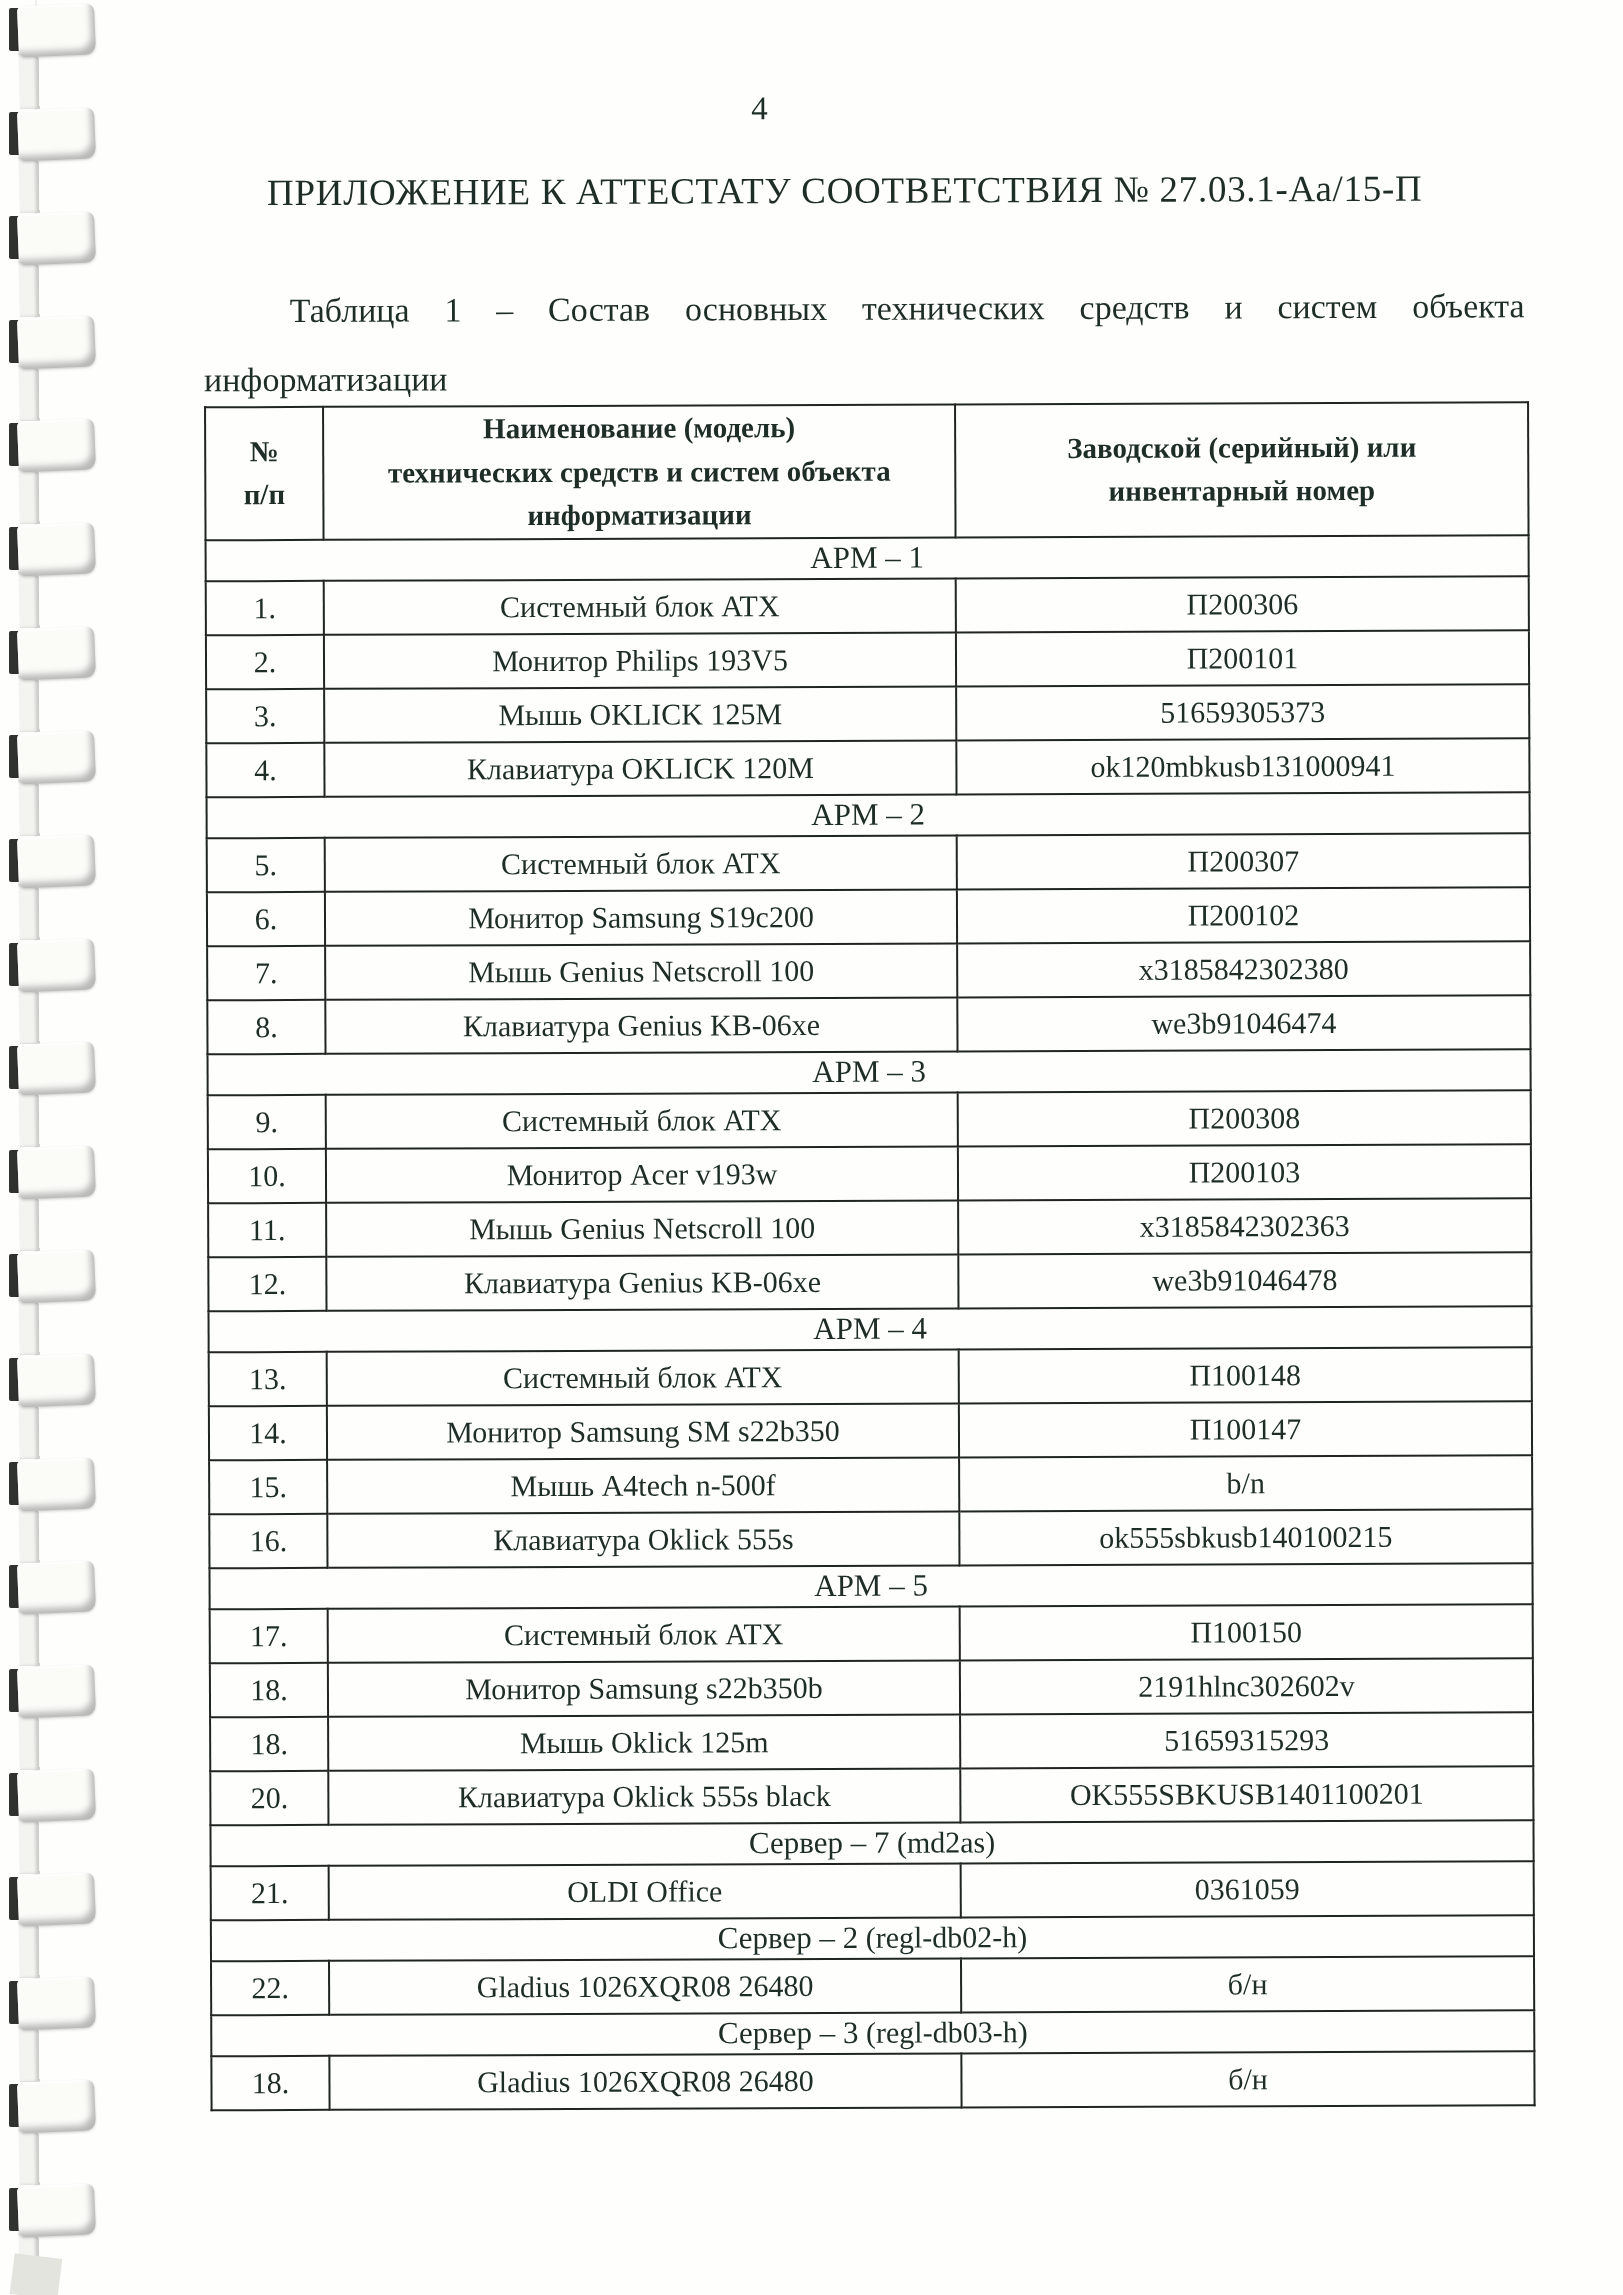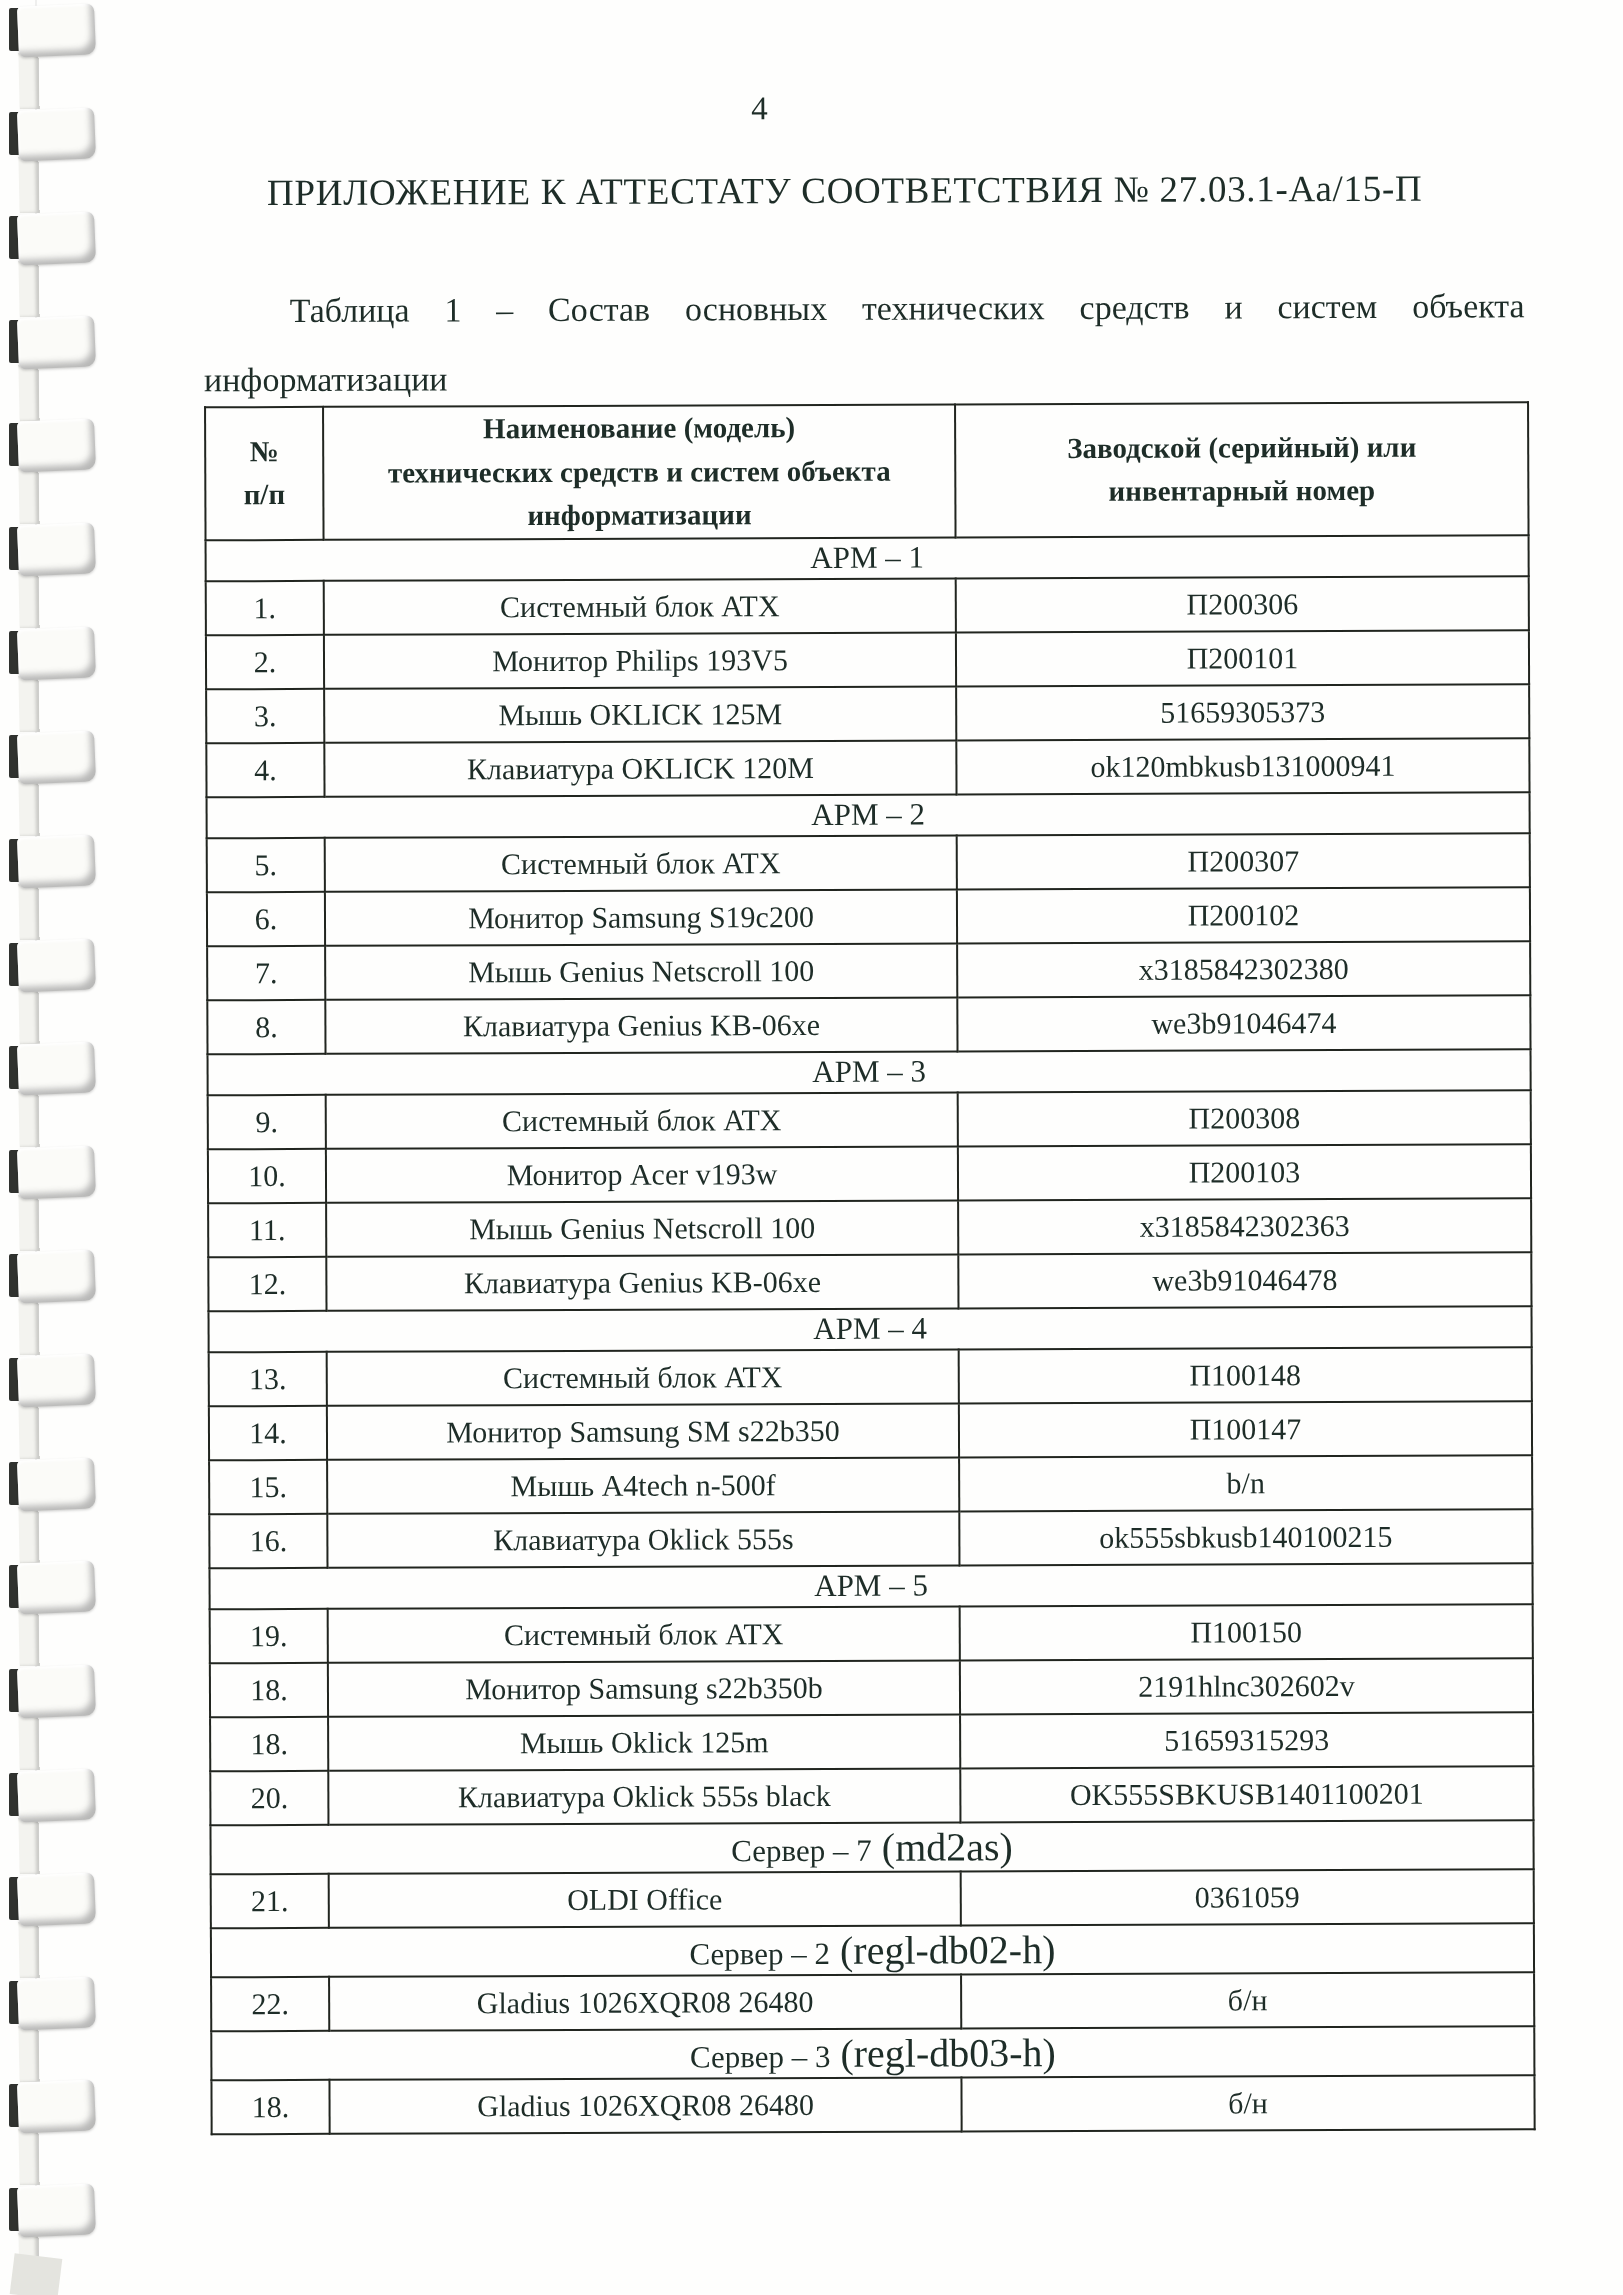--- a/index.html
+++ b/index.html
@@ -58,21 +58,21 @@
     border-bottom-width:2.6px;
   }
   th.th-num{line-height:1.8;}
   tr.section-row{height:41px;}
   tr.section-row td{
     text-align:center;
     border-top-width:2.6px;border-bottom-width:2.6px;
     border-left-width:2.6px;border-right-width:2.6px;
   }
   .sec-bold{font-weight:normal;font-size:31px;}
-  .sec-note{font-weight:normal;font-size:40px;}
+  .sec-note{font-weight:normal;font-size:30px;}
   tr.data-row{height:54px;}
   tr.data-row td{text-align:center;font-size:30px;}
   table.equip{border:2.6px solid #21251f;}
   
   .binding{position:absolute;left:0;top:0;width:131px;height:2295px;}
   .page-edge-line{
     position:absolute;left:35px;top:0;width:2px;height:2295px;
     background:rgba(40,40,40,0.07);
   }
   .ring-unit{position:absolute;left:0;width:131px;height:104px;}
@@ -341,21 +341,21 @@
           </tr>
           <tr class="data-row">
             <td>16.</td>
             <td>Клавиатура Oklick 555s</td>
             <td>ok555sbkusb140100215</td>
           </tr>
           <tr class="section-row">
             <td colspan="3"><span class="sec-bold">АРМ – 5</span></td>
           </tr>
           <tr class="data-row">
-            <td>19.</td>
+            <td>17.</td>
             <td>Системный блок ATX</td>
             <td>П100150</td>
           </tr>
           <tr class="data-row">
             <td>18.</td>
             <td>Монитор Samsung s22b350b</td>
             <td>2191hlnc302602v</td>
           </tr>
           <tr class="data-row">
             <td>18.</td>

